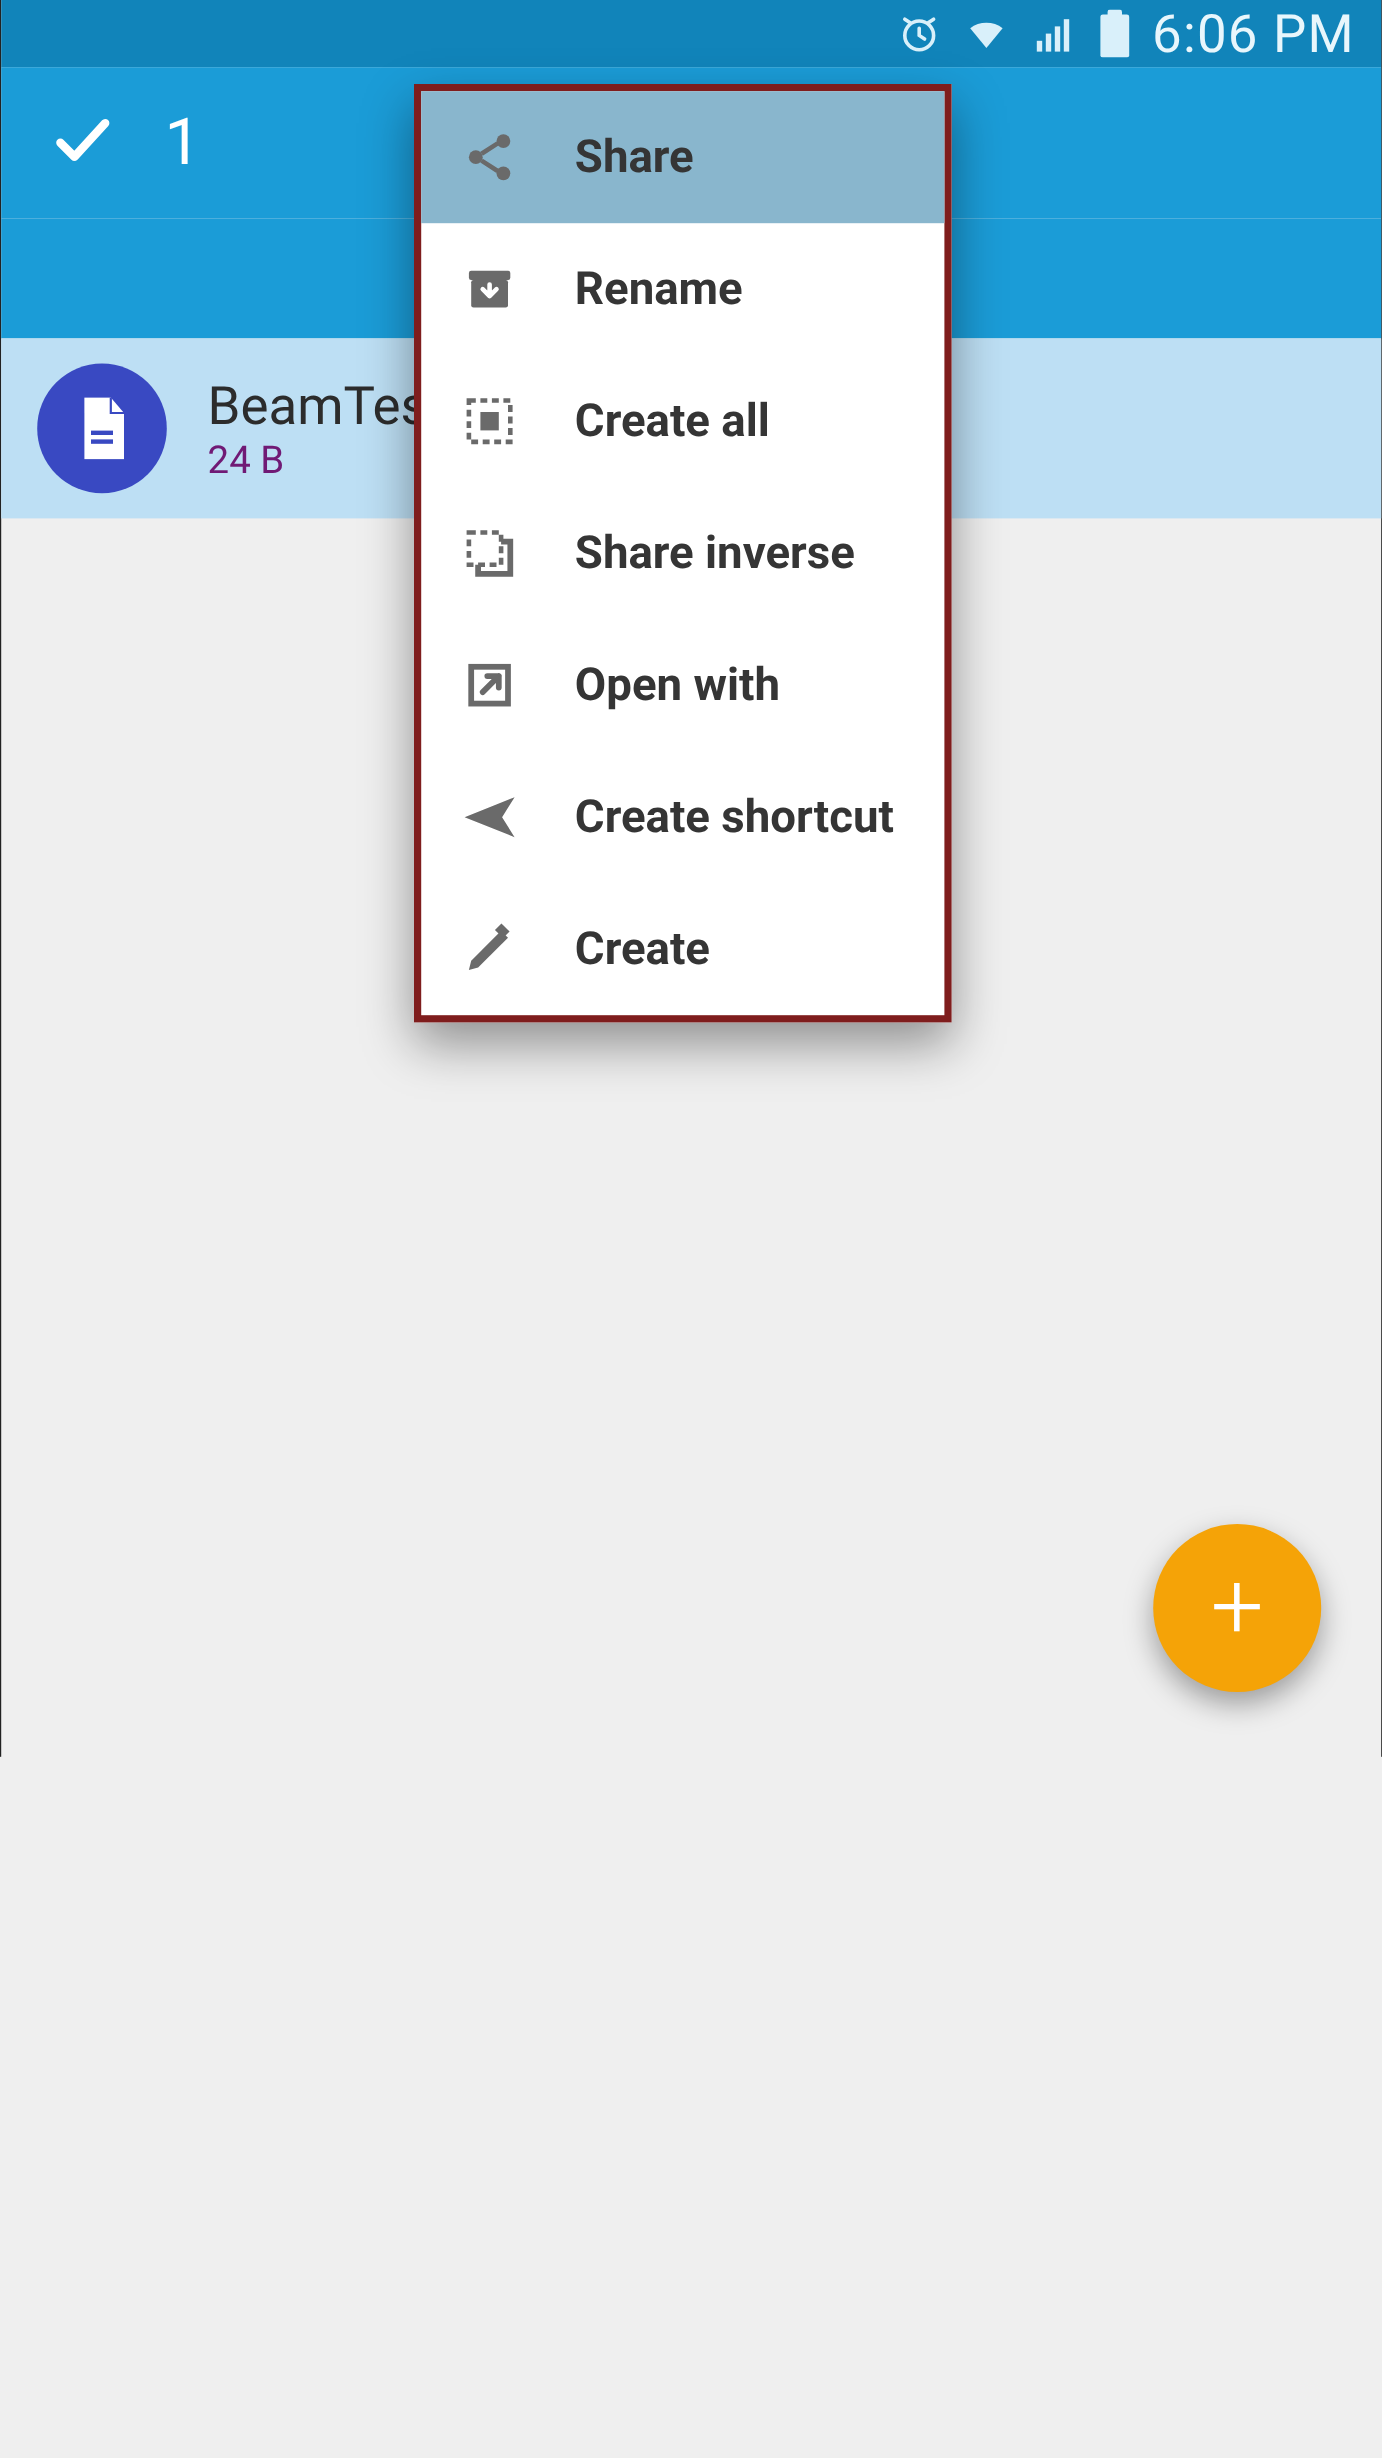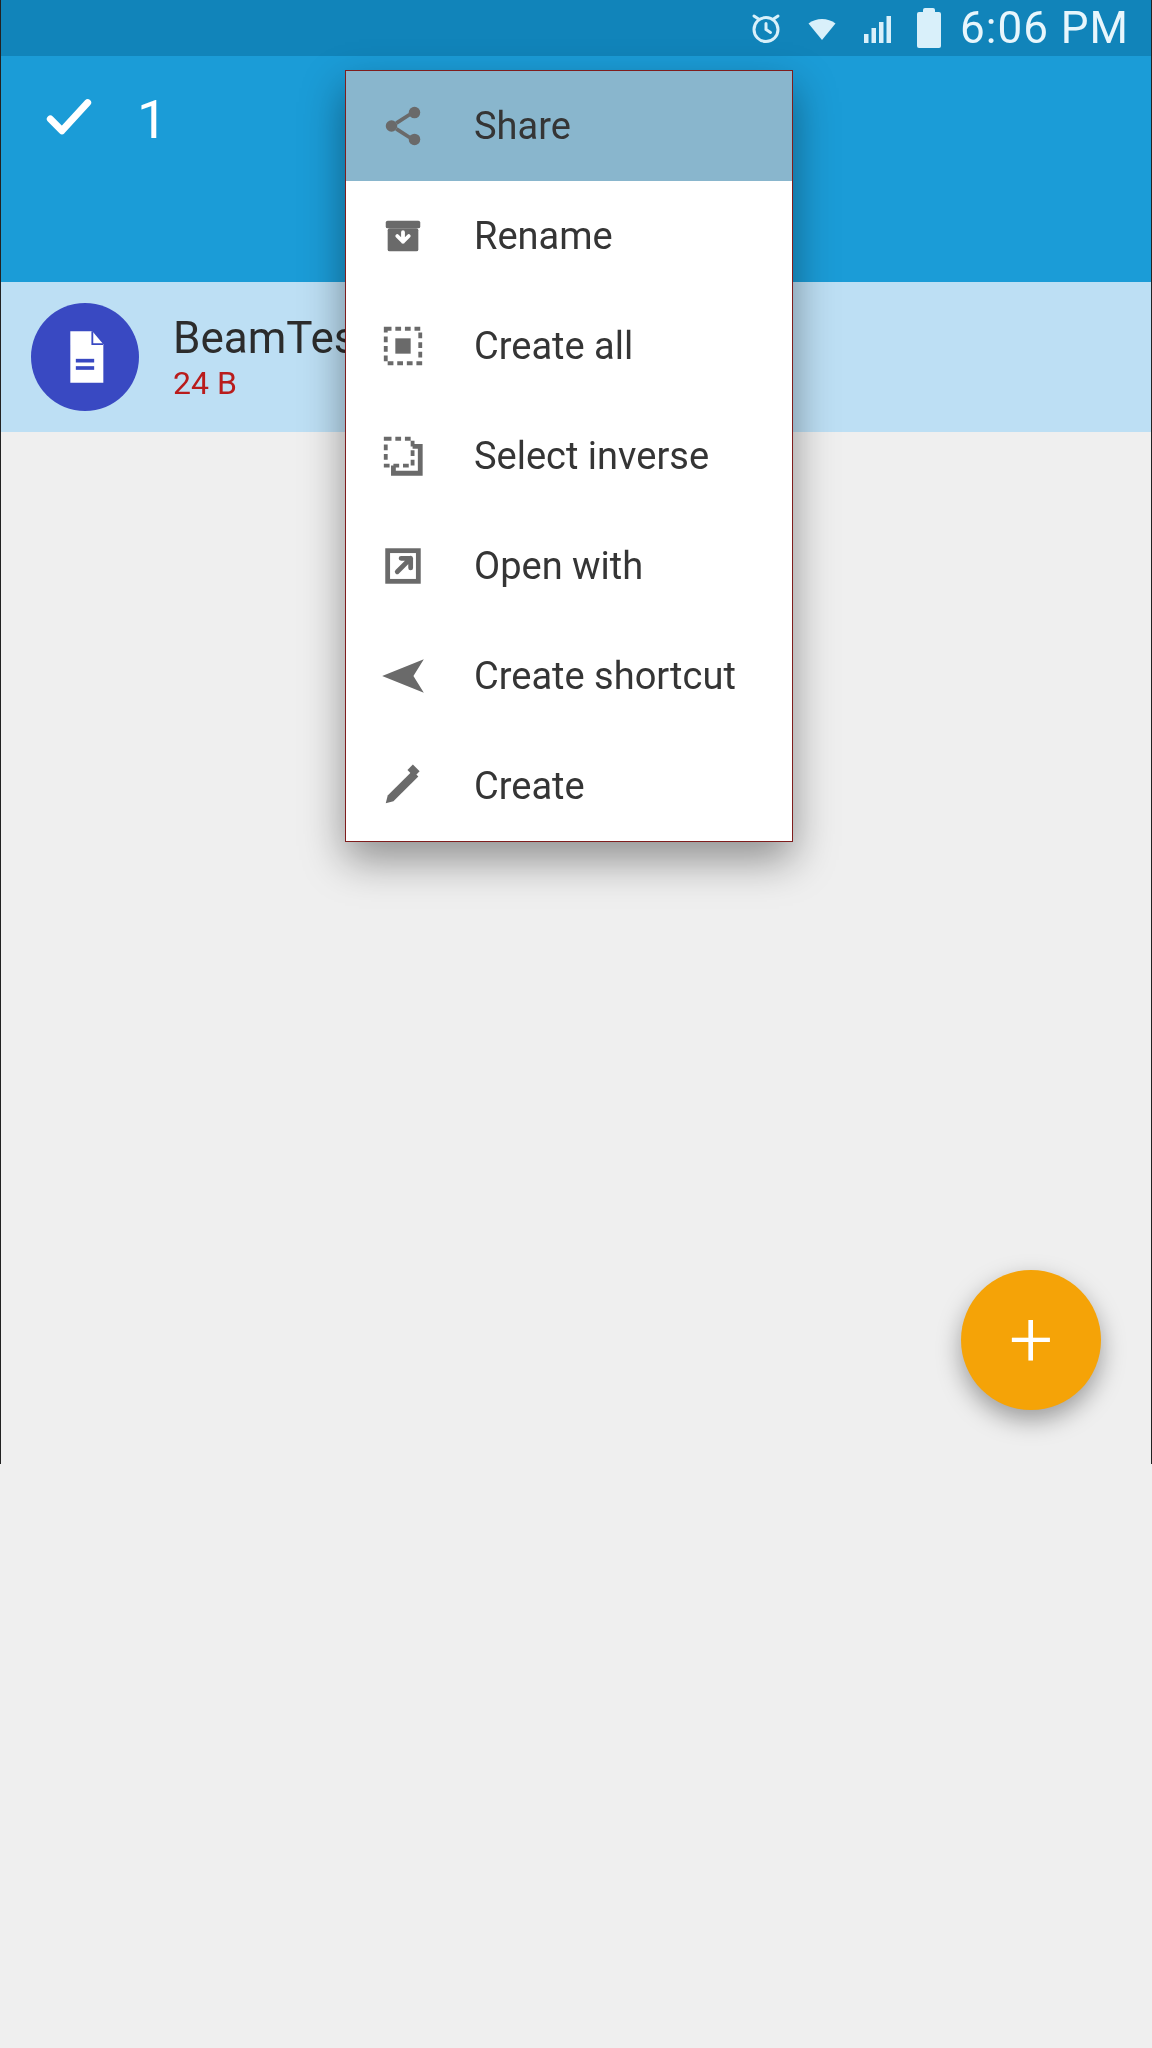--- a/index.html
+++ b/index.html
@@ -20,28 +20,28 @@
   .tabrow { position:absolute; top:182px; left:0; right:0; height:100px; background:#1b9cd7; display:flex; align-items:center; }
   .tabrow .tab { flex:1; text-align:center; color:#9fd7ef; font-size:34px; font-weight:500; letter-spacing:2px; padding-top:10px;}
   
   
   .list { position:absolute; top:282px; left:0; right:0; }
   .row { height:150px; display:flex; align-items:center; padding:0 30px; gap:34px; }
   .row.selected { background:#bddff4; }
   .fileicon { width:108px; height:108px; border-radius:50%; background:#3949c2; display:flex; align-items:center; justify-content:center; }
   .fileicon svg { width:44px; height:52px; }
   .filetext .name { font-size:44px; color:#2c2c2c; }
-  .filetext .size { font-size:32px; color:#b91c1c; margin-top:0; }
+  .filetext .size { font-size:32px; color:#701a75; margin-top:0; }
 
   
   .fab { position:absolute; right:50px; bottom:54px; width:140px; height:140px; border-radius:50%; background:#f5a307; display:flex; align-items:center; justify-content:center; box-shadow:0 10px 24px rgba(0,0,0,.35); }
   .fab .plus { color:#fff; font-size:78px; font-weight:300; line-height:1; }
 
   
-  .menu { position:absolute; top:70px; left:344px; width:448px; background:#fff; box-shadow:0 18px 40px rgba(0,0,0,.4); border:1px solid #7f1d1d; }
+  .menu { position:absolute; top:70px; left:344px; width:448px; background:#fff; box-shadow:0 18px 40px rgba(0,0,0,.4); border:6px solid #7f1d1d;font-weight:bold; }
   .menu .mi { height:110px; display:flex; align-items:center; padding:0 32px; gap:46px; }
   .menu .mi.first { background:#89b6cd; }
   .menu .mi .micon { width:50px; height:50px; display:flex; align-items:center; justify-content:center; color:#6a6a6a; }
   .menu .mi .mlabel { font-size:38px; color:#353535; }
 
   svg { display:block; }
 </style>
 </head>
 <body>
 
@@ -142,21 +142,21 @@
       </span>
       <span class="mlabel">Create all</span>
     </div>
     <div class="mi">
       <span class="micon">
         <svg width="46" height="46" viewBox="0 0 24 24">
             <rect x="3" y="3" width="14" height="14" fill="none" stroke="#6a6a6a" stroke-width="2" stroke-dasharray="3 2"></rect>
             <path d="M7 17v4h14V7h-4" fill="none" stroke="#6a6a6a" stroke-width="2.5"></path>
           </svg>
       </span>
-      <span class="mlabel">Select inverse</span>
+      <span class="mlabel">Share inverse</span>
     </div>
     <div class="mi">
       <span class="micon">
         <svg width="46" height="46" viewBox="0 0 24 24">
             <rect x="4" y="4" width="16" height="16" fill="none" stroke="#6a6a6a" stroke-width="2.5"></rect>
             <path d="M9 15l7-7m0 0h-5m5 0v5" fill="none" stroke="#6a6a6a" stroke-width="2.5" stroke-linecap="round" stroke-linejoin="round"></path>
           </svg>
       </span>
       <span class="mlabel">Open with</span>
     </div>

